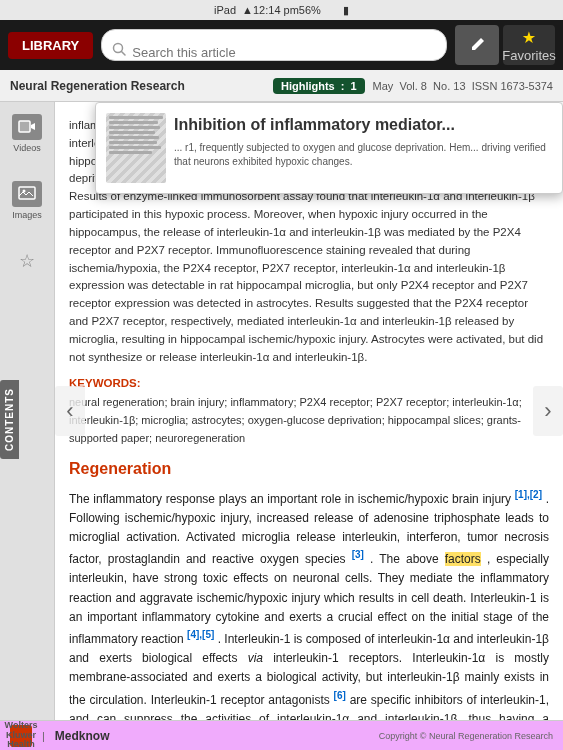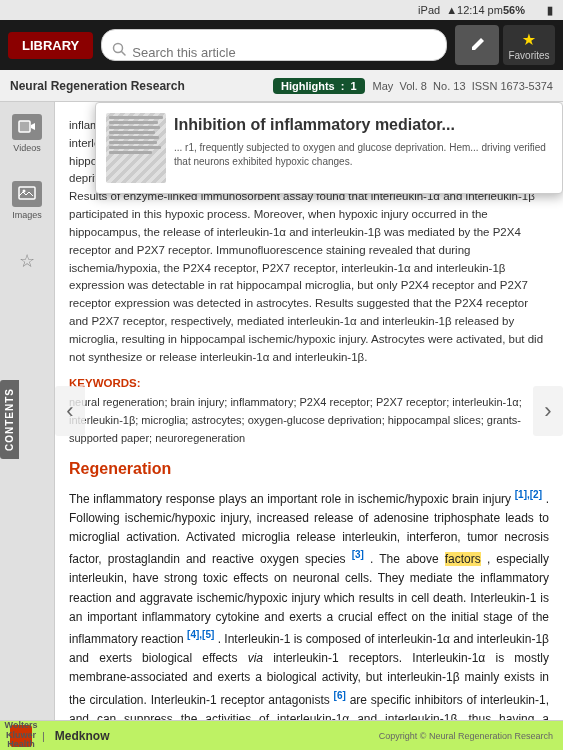--- a/index.html
+++ b/index.html
@@ -11,27 +11,27 @@
       background: #f5f5f5;
       position: relative;
     }
 
     
     .status-bar {
       height: 20px;
       background: #e8e8e8;
       display: flex;
       align-items: center;
-      justify-content: flex-end;
+      justify-content: center;
       padding: 0 10px;
       font-size: 11px;
       color: #333;
     }
     .status-left { display: flex; align-items: center; gap: 6px; }
-    .status-right { display: flex; align-items: center; gap: 22px; font-weight: bold; }
+    .status-right { display: flex; align-items: center; gap: 22px; }
 
     
     .top-bar {
       height: 50px;
       background: #1a1a1a;
       display: flex;
       align-items: center;
       padding: 0 8px;
       gap: 8px;
     }
@@ -94,21 +94,21 @@
       flex-direction: column;
       align-items: center;
       justify-content: center;
       cursor: pointer;
       color: #ffd700;
       font-size: 16px;
       border: none;
       gap: 1px;
     }
     .favorites-label {
-      font-size: 10px;
+      font-size: 13px;
       color: #ccc;
     }
 
     
     .journal-bar {
       height: 32px;
       background: #f0f0f0;
       display: flex;
       align-items: center;
       padding: 0 10px;
@@ -315,21 +315,21 @@
       color: #0066cc;
       font-size: 10px;
       vertical-align: super;
       font-weight: bold;
     }
     .highlight-yellow { background: #ffe066; }
 
     
     .bottom-bar {
       height: 30px;
-      background: #bef264;
+      background: #f0abfc;
       border-top: 1px solid #ccc;
       display: flex;
       align-items: center;
       justify-content: space-between;
       padding: 0 10px;
     }
     .bottom-logo {
       display: flex;
       align-items: center;
       gap: 6px;

